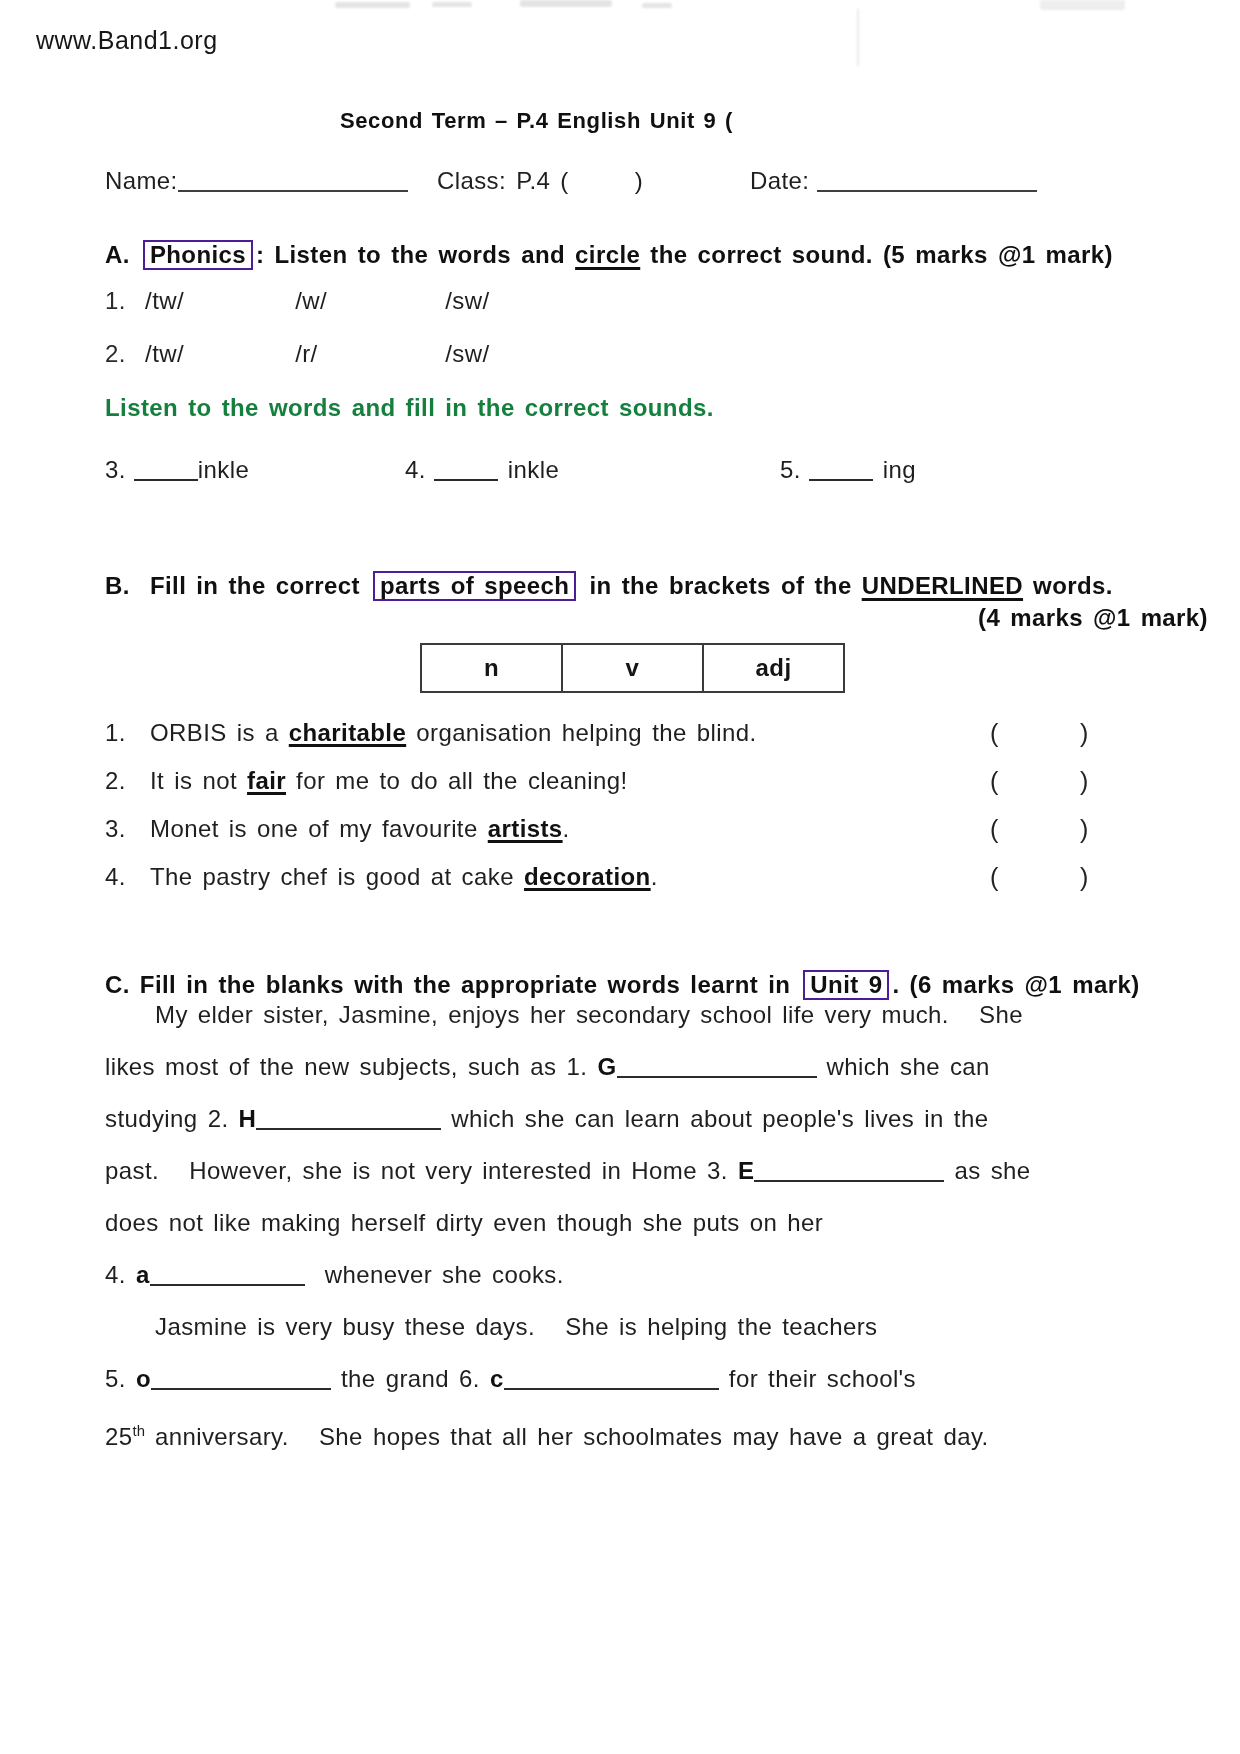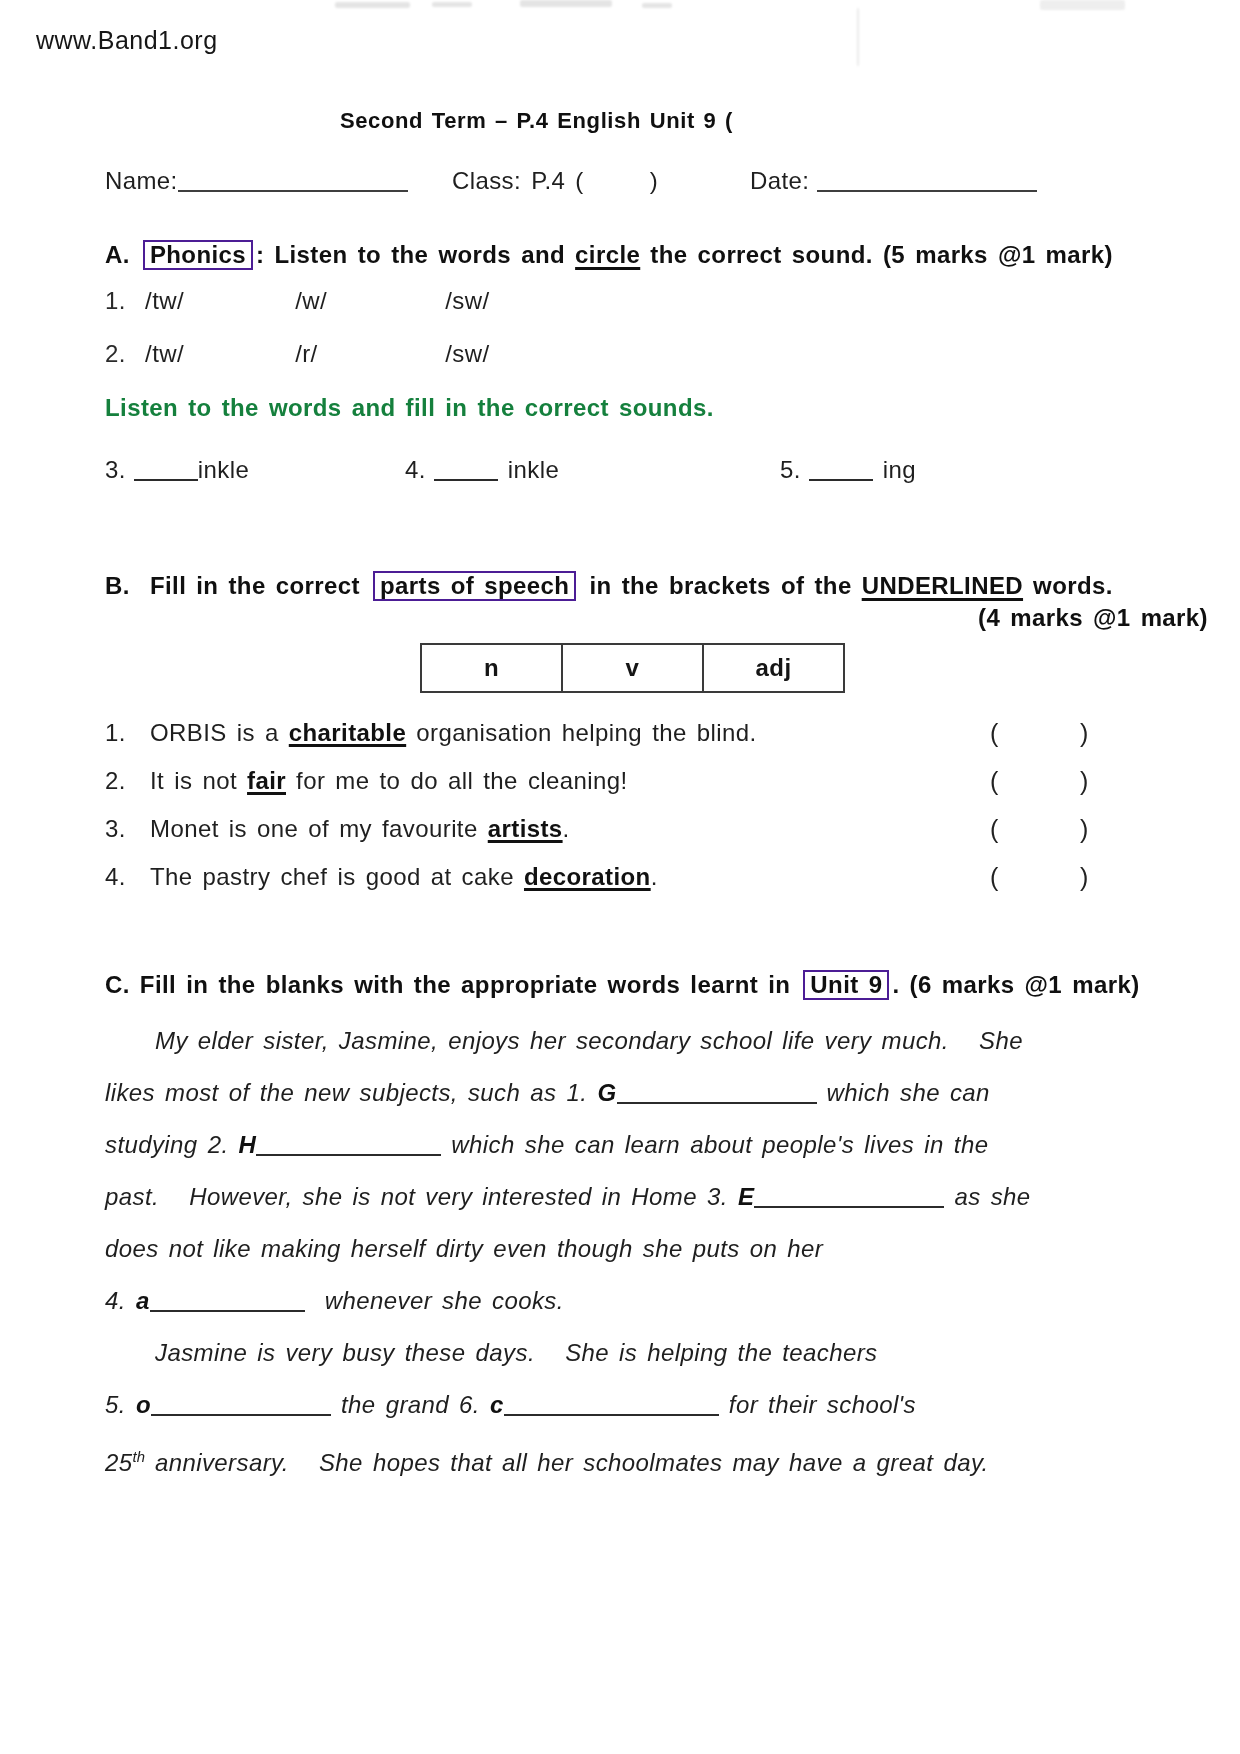--- a/index.html
+++ b/index.html
@@ -15,21 +15,21 @@
   .doc{position:absolute;top:0;left:0;right:0;padding:0 32px 0 105px;}
   .line{line-height:30px;font-size:24px;letter-spacing:.4px;word-spacing:3px;white-space:nowrap;}
   .line span{white-space:pre;}
   .title{
     margin-top:108px;margin-left:235px;font-size:22px;font-weight:bold;color:#101010;
     letter-spacing:.6px;word-spacing:2px;white-space:nowrap;
   }
   .header-row{position:relative;margin-top:32px;height:30px;}
   .header-row .hitem{position:absolute;top:0;}
   .h-name{left:0;}
-  .h-class{left:347px;}
+  .h-class{left:332px;}
   .h-date{left:645px;}
   .w-line{display:inline-block;border-bottom:2px solid #3f3f3f;width:230px;height:1em;margin-bottom:-3px;}
   .w-line.date{width:220px;margin-left:8px;}
   .class-gap{display:inline-block;width:66px;}
   .sec-heading{font-weight:bold;color:#101010;}
   .a-heading{margin-top:44px;}
   .a-item{margin-top:16px;}
   .a-item + .a-item{margin-top:23px;}
   .a-num{display:inline-block;width:30px;color:#2a2a2a;}
   .a-opt{display:inline-block;width:140px;}
@@ -47,21 +47,21 @@
     width:137px;height:44px;border:2px solid #3a3a3a;text-align:center;
     font-size:24px;font-weight:bold;color:#151515;letter-spacing:.5px;
   }
   .b-item{position:relative;margin-top:18px;}
   .b-item.first{margin-top:25px;}
   .b-num{display:inline-block;width:45px;}
   .brk{position:absolute;top:0;font-size:25px;color:#222;}
   .brk-open{left:885px;}
   .brk-close{left:975px;}
   .c-heading{margin-top:78px;}
-  .c-lines{margin-top:26px;font-style:italic;}
+  .c-lines{}
   .c-line{margin-top:22px;}
   .c-line.first{margin-top:0;}
   .c-line.indent{padding-left:50px;}
   
   .sg-b{font-weight:bold;color:#111;}
   .sg-bu{font-weight:bold;color:#111;text-decoration:underline;text-decoration-thickness:2.5px;text-underline-offset:3px;}
   .sg-u{text-decoration:underline;text-decoration-thickness:2.5px;text-underline-offset:4px;}
   .sg-box{display:inline-block;border:2px solid #4c1d95;padding:0 5px;margin:0 3px;line-height:26px;}
   .sg-sup{font-size:.62em;vertical-align:super;letter-spacing:0;text-align:center;}
   .sg-blank{display:inline-block;border-bottom:2.5px solid #2b2b2b;height:1em;margin-bottom:-3px;}

